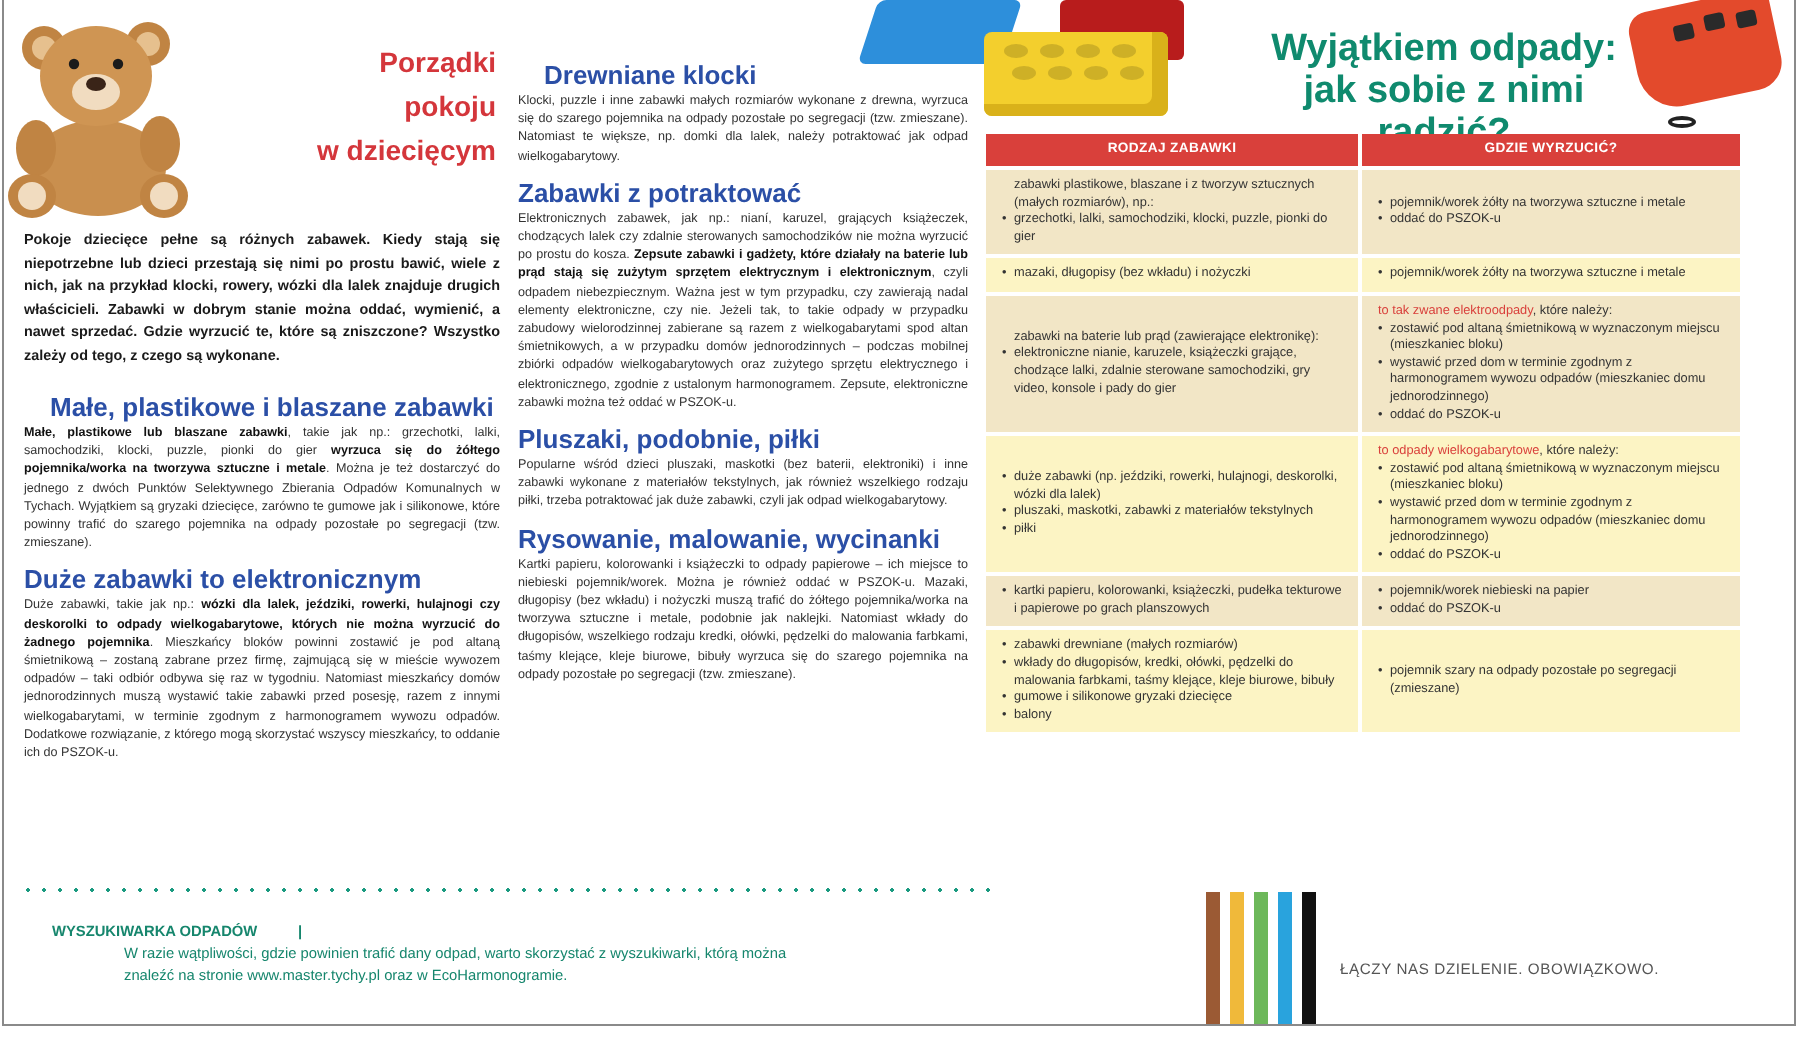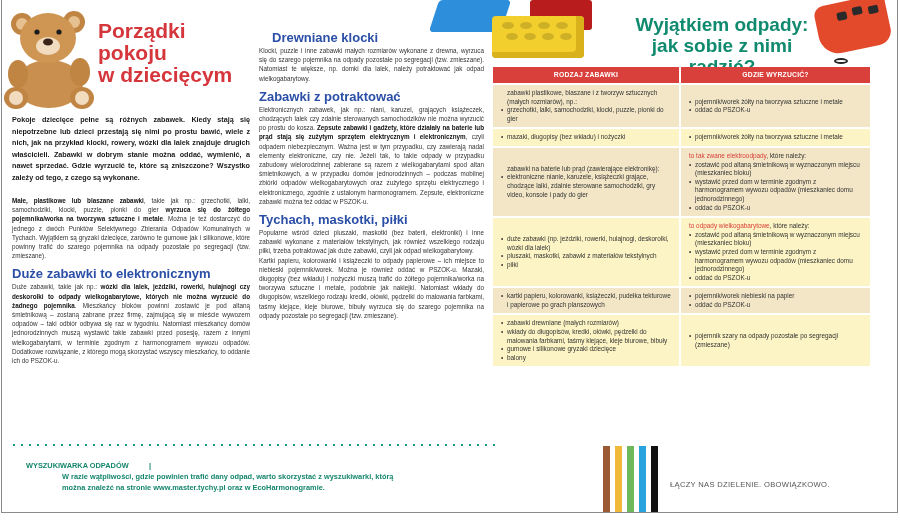--- a/index.html
+++ b/index.html
@@ -2,21 +2,21 @@
 <html><head>
 <meta charset="utf-8">
 <style>
   * { box-sizing: border-box; margin: 0; padding: 0; }
   html, body { width: 900px; height: 524px; background: #ffffff; overflow: hidden; }
   body { font-family: "Liberation Sans", sans-serif; color: #1a1a1a; position: relative; }
   .frame { position: absolute; left: 1px; top: 0; width: 897px; height: 513px; border: 1px solid #8a8a8a; border-top: none; background: #fff; overflow: hidden; }
 
   
   .bear { position: absolute; left: 0; top: 2px; width: 95px; height: 108px; }
-  .main-title { position: absolute; left: 96px; top: 20px; width: 150px; text-align: left; color: #d4363b; font-weight: bold; font-size: 21px; line-height: 22px; }
+  .main-title { position: absolute; left: 96px; top: 20px; width: 150px; text-align: right; color: #d4363b; font-weight: bold; font-size: 14px; line-height: 22px; }
   .intro { position: absolute; left: 10px; top: 114px; width: 238px; font-size: 7.2px; line-height: 11.5px; text-align: justify; color: #1a1a1a; font-weight: bold; }
 
   .col { position: absolute; font-size: 6.3px; line-height: 9.2px; text-align: justify; color: #333; }
   .col1 { left: 10px; top: 196px; width: 238px; }
   .col2 { left: 257px; top: 30px; width: 225px; }
   .col h2 { color: #2b4fa6; font-size: 13px; line-height: 15px; font-weight: bold; margin-top: 6px; margin-bottom: 1px; }
   .col h2:first-child { margin-top: 0; padding-left: 13px; }
   .col p b { color: #111; }
 
   
@@ -42,21 +42,21 @@
   .tbl li { position: relative; padding-left: 6px; }
   .tbl li:before { content: "•"; position: absolute; left: 0; top: 0; }
   .tbl .lead { padding-left: 6px; }
   .tbl .red { color: #d9403b; }
 
   
   .dots { position: absolute; left: 8px; top: 444px; width: 490px; height: 2px; background-image: radial-gradient(circle, #1a9a80 0.8px, transparent 1px); background-size: 8px 2px; }
   .footer-note { position: absolute; left: 24px; top: 460px; width: 480px; font-size: 7.4px; line-height: 11px; color: #16866d; font-weight: bold; }
   .footer-note .label { display: inline-block; width: 120px; vertical-align: top; }
   .footer-note .sep { margin: 0 3px; color: #16866d; }
-  .footer-note .body { display: inline-block; width: 346px; vertical-align: top; font-weight: bold; margin-left: 36px; }
+  .footer-note .body { display: inline-block; width: 346px; vertical-align: top; font-weight: normal; margin-left: 36px; }
 
   .stripes { position: absolute; left: 601px; top: 446px; height: 67px; width: 56px; }
   .stripe { position: absolute; top: 0; width: 7px; height: 67px; }
   .logo-text { position: absolute; left: 668px; top: 446px; font-size: 30px; font-weight: bold; color: #6b6663; letter-spacing: 1px; line-height: 32px; }
   .logo-text .accent { color: #d9403b; }
   .logo-tag { position: absolute; left: 668px; top: 480px; font-size: 7.6px; color: #555; letter-spacing: 0.3px; }
 </style>
 </head>
 <body>
 
@@ -83,36 +83,38 @@
 
   <h1 class="main-title">
     <span style="display:block">Porządki</span>
     <span style="display:block">pokoju</span>
     <span style="display:block">w dziecięcym</span>
   </h1>
 
   <p class="intro">Pokoje dziecięce pełne są różnych zabawek. Kiedy stają się niepotrzebne lub dzieci przestają się nimi po prostu bawić, wiele z nich, jak na przykład klocki, rowery, wózki dla lalek znajduje drugich właścicieli. Zabawki w dobrym stanie można oddać, wymienić, a nawet sprzedać. Gdzie wyrzucić te, które są zniszczone? Wszystko zależy od tego, z czego są wykonane.</p>
 
   <div class="col col1">
+    <h2>Małe, plastikowe i blaszane zabawki</h2>
     <p><b>Małe, plastikowe lub blaszane zabawki</b><span>, takie jak np.: grzechotki, lalki, samochodziki, klocki, puzzle, pionki do gier </span><b>wyrzuca się do żółtego pojemnika/worka na tworzywa sztuczne i metale</b><span>. Można je też dostarczyć do jednego z dwóch Punktów Selektywnego Zbierania Odpadów Komunalnych w Tychach. Wyjątkiem są gryzaki dziecięce, zarówno te gumowe jak i silikonowe, które powinny trafić do szarego pojemnika na odpady pozostałe po segregacji (tzw. zmieszane).</span></p>
 
     <h2>Duże zabawki to elektronicznym</h2>
     <p><span>Duże zabawki, takie jak np.: </span><b>wózki dla lalek, jeździki, rowerki, hulajnogi czy deskorolki to odpady wielkogabarytowe, których nie można wyrzucić do żadnego pojemnika</b><span>. Mieszkańcy bloków powinni zostawić je pod altaną śmietnikową – zostaną zabrane przez firmę, zajmującą się w mieście wywozem odpadów – taki odbiór odbywa się raz w tygodniu. Natomiast mieszkańcy domów jednorodzinnych muszą wystawić takie zabawki przed posesję, razem z innymi wielkogabarytami, w terminie zgodnym z harmonogramem wywozu odpadów. Dodatkowe rozwiązanie, z którego mogą skorzystać wszyscy mieszkańcy, to oddanie ich do PSZOK-u.</span></p>
   </div>
 
   <div class="col col2">
     <h2>Drewniane klocki</h2>
     <p>Klocki, puzzle i inne zabawki małych rozmiarów wykonane z drewna, wyrzuca się do szarego pojemnika na odpady pozostałe po segregacji (tzw. zmieszane). Natomiast te większe, np. domki dla lalek, należy potraktować jak odpad wielkogabarytowy.</p>
 
     <h2>Zabawki z potraktować</h2>
     <p><span>Elektronicznych zabawek, jak np.: nianí, karuzel, grających książeczek, chodzących lalek czy zdalnie sterowanych samochodzików nie można wyrzucić po prostu do kosza. </span><b>Zepsute zabawki i gadżety, które działały na baterie lub prąd stają się zużytym sprzętem elektrycznym i elektronicznym</b><span>, czyli odpadem niebezpiecznym. Ważna jest w tym przypadku, czy zawierają nadal elementy elektroniczne, czy nie. Jeżeli tak, to takie odpady w przypadku zabudowy wielorodzinnej zabierane są razem z wielkogabarytami spod altan śmietnikowych, a w przypadku domów jednorodzinnych – podczas mobilnej zbiórki odpadów wielkogabarytowych oraz zużytego sprzętu elektrycznego i elektronicznego, zgodnie z ustalonym harmonogramem. Zepsute, elektroniczne zabawki można też oddać w PSZOK-u.</span></p>
 
-    <h2>Tychach, maskotki, piłki</h2>
+    <h2>Pluszaki, podobnie, piłki</h2>
     <p>Popularne wśród dzieci pluszaki, maskotki (bez baterii, elektroniki) i inne zabawki wykonane z materiałów tekstylnych, jak również wszelkiego rodzaju piłki, trzeba potraktować jak duże zabawki, czyli jak odpad wielkogabarytowy.</p>
 
+    <h2>Rysowanie, malowanie, wycinanki</h2>
     <p>Kartki papieru, kolorowanki i książeczki to odpady papierowe – ich miejsce to niebieski pojemnik/worek. Można je również oddać w PSZOK-u. Mazaki, długopisy (bez wkładu) i nożyczki muszą trafić do żółtego pojemnika/worka na tworzywa sztuczne i metale, podobnie jak naklejki. Natomiast wkłady do długopisów, wszelkiego rodzaju kredki, ołówki, pędzelki do malowania farbkami, taśmy klejące, kleje biurowe, bibuły wyrzuca się do szarego pojemnika na odpady pozostałe po segregacji (tzw. zmieszane).</p>
   </div>
 
   <div class="lego-blue"></div>
   <div class="lego-red"></div>
   <div class="lego-yellow">
     <span class="stud" style="left:10px;top:6px"></span>
     <span class="stud" style="left:28px;top:6px"></span>
     <span class="stud" style="left:46px;top:6px"></span>
     <span class="stud" style="left:64px;top:6px"></span>

